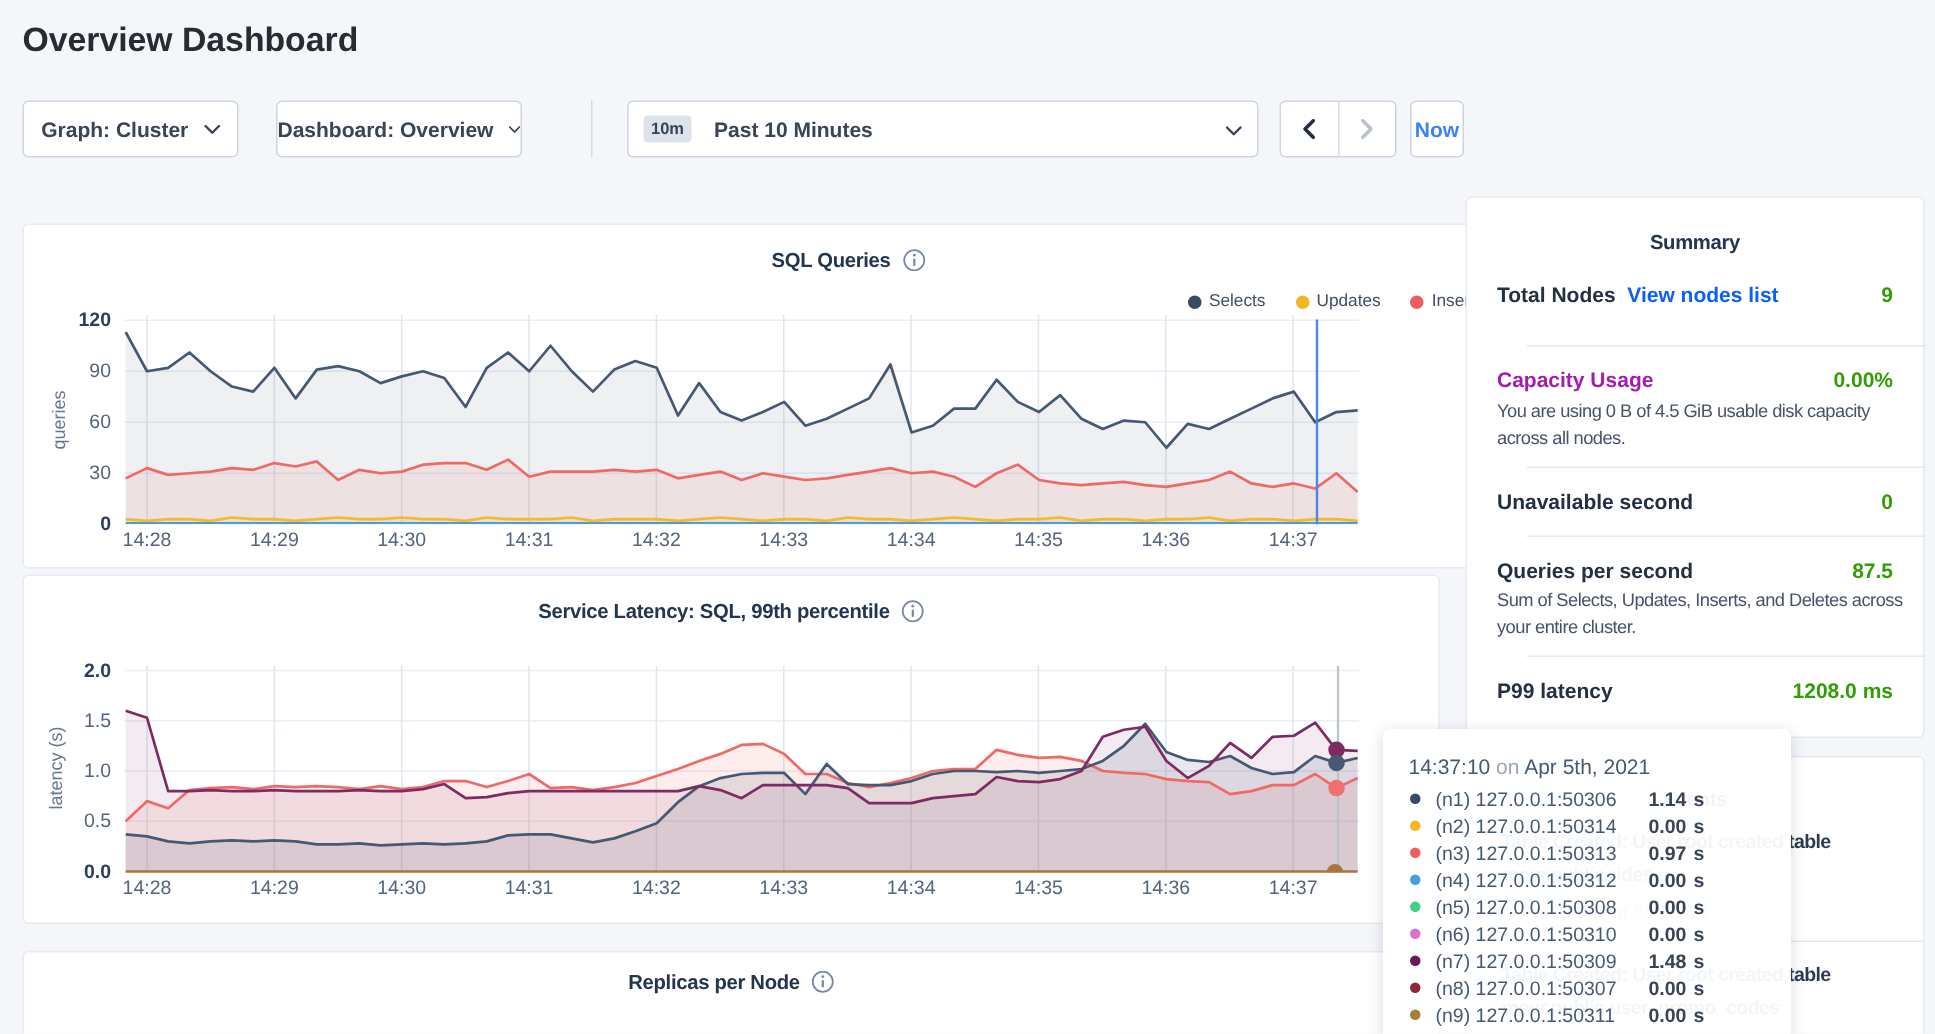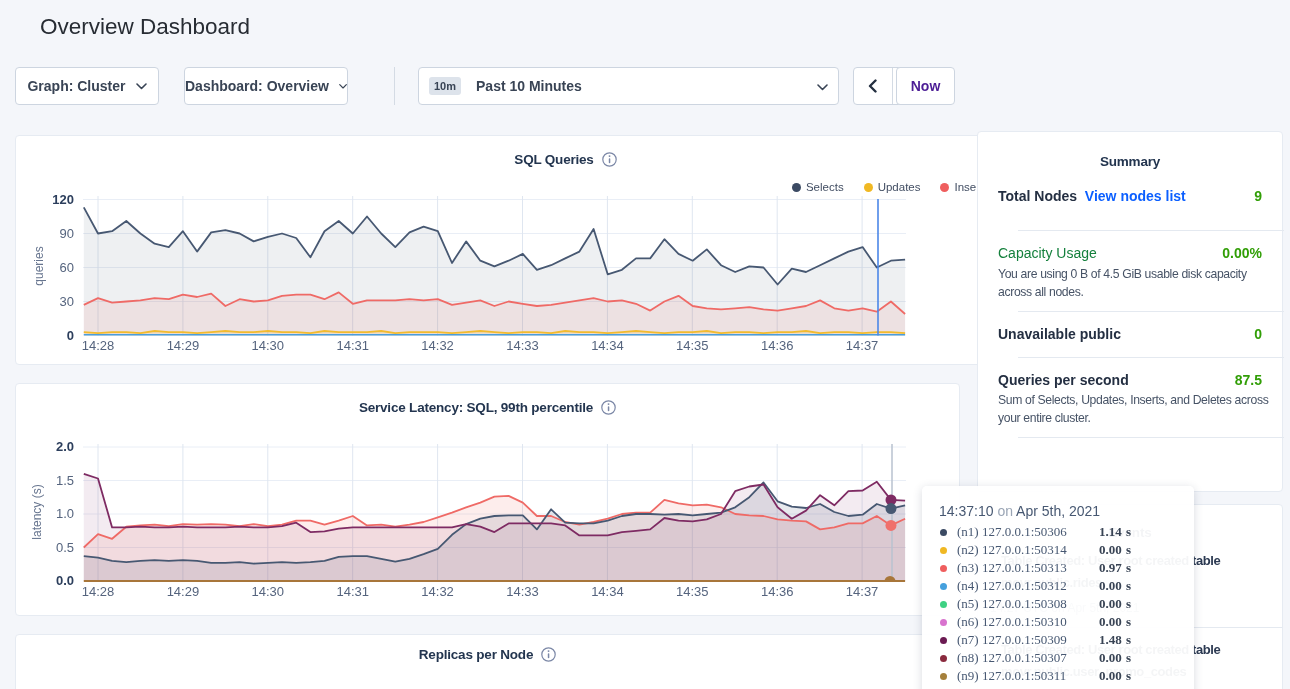--- a/index.html
+++ b/index.html
@@ -1,32 +1,32 @@
 <!DOCTYPE html>
 <html><head><meta charset="utf-8">
 <style>
 * { margin:0; padding:0; box-sizing:border-box; }
 html,body { width:1290px; height:689px; background:#f4f6fa; overflow:hidden;
   font-family:"Liberation Sans",sans-serif; position:relative; }
 .abs { position:absolute; }
-h1 { position:absolute; left:15px; top:14px; font-size:22.5px; font-weight:400; color:#272c33;margin-left:25px; }
+h1 { position:absolute; left:15px; top:14px; font-size:22.5px; font-weight:700; color:#272c33; }
 .dd { position:absolute; top:67px; height:38px; background:#fff; border:1px solid #cdd5e0;
   border-radius:4px; display:flex; align-items:center; justify-content:center;
   font-size:14px; font-weight:bold; color:#394455; }
 .divider { position:absolute; left:394px; top:67px; width:1px; height:38px; background:#d4dbe4; }
 .card { position:absolute; background:#fff; border:1px solid #e6ebf2; border-radius:4px; }
 .ctitle { position:absolute; width:100%; text-align:center; font-size:13.5px; font-weight:bold; color:#23354f; letter-spacing:-0.2px; }
 .legend { position:absolute; top:45px; right:53px; display:flex; gap:20px; font-size:11.5px; color:#424e63; }
 .litem { display:flex; align-items:center; gap:5px; }
 .ldot { width:9px; height:9px; border-radius:50%; display:inline-block; }
 .srow { display:flex; justify-content:space-between; align-items:baseline; padding:0 20px; }
 .sdiv { height:1px; background:#e4e9f0; margin:0 20px; }
 .green { color:#319e06; font-weight:bold; }
 .sdesc { padding:0 8px 0 20px; font-size:12.2px; letter-spacing:-0.35px; color:#475366; line-height:18px; white-space:nowrap; }
-.ttrow { display:flex; align-items:center; height:18px; font-size:13px; color:#475872;font-family:Liberation Serif, serif; }
+.ttrow { display:flex; align-items:center; height:18px; font-size:13px; color:#475872; }
 .ttdot { width:7px; height:7px; border-radius:50%; margin:0 10px 0 1px; flex:none; }
 .ttlabel { width:130px; }
 .ttval { font-weight:bold; color:#394455;margin-left:12px; }
 .tts { font-weight:bold; color:#394455; }
 .evt { font-size:13px; font-weight:600; color:#2c3a52; letter-spacing:-0.4px; line-height:22px; }
 </style></head>
 <body>
 <h1>Overview Dashboard</h1>
 
 <div class="dd" style="left:15px;width:144px">Graph:&nbsp;Cluster<svg width="11" height="7" viewBox="0 0 11 7" style="margin-left:10px">
@@ -48,23 +48,23 @@
     <svg width="9" height="14" viewBox="0 0 9 14">
         <polyline points="7.5,1.5 2,7 7.5,12.5" fill="none" stroke="#242f40" stroke-width="2.4" stroke-linecap="round" stroke-linejoin="round"></polyline>
       </svg>
   </span>
   <span style="flex:1;text-align:center;height:100%;display:flex;align-items:center;justify-content:center">
     <svg width="9" height="14" viewBox="0 0 9 14">
         <polyline points="1.5,1.5 7,7 1.5,12.5" fill="none" stroke="#b8c1ce" stroke-width="2.4" stroke-linecap="round" stroke-linejoin="round"></polyline>
       </svg>
   </span>
 </div>
-<div class="dd" style="left:896px;width:59px;color:#4c1d95">Now</div>
-
-<div class="card" style="left:15px;top:135px;width:1101px;height:230px">
+<div class="dd" style="left:940px;width:36px;color:#3b82f6">Now</div>
+
+<div class="card" style="left:15px;top:149px;width:1101px;height:230px">
   <div class="ctitle" style="top:16px">SQL Queries<svg width="15" height="15" viewBox="0 0 15 15" style="vertical-align:-3px;margin-left:8px">
         <circle cx="7.5" cy="7.5" r="6.7" fill="none" stroke="#7b87a6" stroke-width="1.2"></circle>
         <rect x="6.8" y="6.3" width="1.5" height="5" rx="0.7" fill="#7b87a6"></rect>
         <circle cx="7.55" cy="4.1" r="0.95" fill="#7b87a6"></circle>
       </svg></div>
   <div class="legend">
     <span class="litem"><span class="ldot" style="background:#3b4a63"></span>Selects</span>
     <span class="litem"><span class="ldot" style="background:#f0b823"></span>Updates</span>
     <span class="litem"><span class="ldot" style="background:#ef5e5e"></span>Inserts</span>
     <span class="litem"><span class="ldot" style="background:#45a0dd"></span>Deletes</span>
@@ -180,36 +180,40 @@
 </div>
 
 <div class="card" style="left:977px;top:131px;width:306px;height:361px">
   <div class="ctitle" style="top:22px">Summary</div>
   <div class="srow" style="position:absolute;top:56px;width:100%">
     <span style="font-size:14px;font-weight:bold;color:#242f42">Total Nodes&nbsp;&nbsp;<a style="color:#0b5fff;text-decoration:none;font-weight:bold">View nodes list</a></span>
     <span class="green" style="font-size:14px">9</span>
   </div>
   <div class="sdiv abs" style="top:98px;width:266px;left:20px"></div>
   <div class="srow" style="position:absolute;top:113px;width:100%">
-    <span style="font-size:14px;font-weight:normal;color:#15803d">Capacity Usage</span>
+    <span style="font-size:14px;font-weight:bold;color:#a21caf">Capacity Usage</span>
     <span class="green" style="font-size:14px">0.00%</span>
   </div>
   <div class="sdesc abs" style="top:133px">You are using 0 B of 4.5 GiB usable disk capacity<br>across all nodes.</div>
   <div class="sdiv abs" style="top:179px;width:266px;left:20px"></div>
   <div class="srow" style="position:absolute;top:194px;width:100%">
-    <span style="font-size:14px;font-weight:bold;color:#242f42">Unavailable public</span>
+    <span style="font-size:14px;font-weight:bold;color:#242f42">Unavailable second</span>
     <span class="green" style="font-size:14px">0</span>
   </div>
   <div class="sdiv abs" style="top:225px;width:266px;left:20px"></div>
   <div class="srow" style="position:absolute;top:240px;width:100%">
     <span style="font-size:14px;font-weight:bold;color:#242f42">Queries per second</span>
     <span class="green" style="font-size:14px">87.5</span>
   </div>
   <div class="sdesc abs" style="top:259px">Sum of Selects, Updates, Inserts, and Deletes across<br>your entire cluster.</div>
   <div class="sdiv abs" style="top:305px;width:266px;left:20px"></div>
+  <div class="srow" style="position:absolute;top:320px;width:100%">
+    <span style="font-size:14px;font-weight:bold;color:#242f42">P99 latency</span>
+    <span class="green" style="font-size:14px">1208.0 ms</span>
+  </div>
 </div>
 
 <div class="card" style="left:977px;top:504px;width:306px;height:230px;overflow:hidden">
   <div class="ctitle" style="top:20px">Events</div>
   <div class="abs evt" style="left:23px;top:45px">Table Created: User root created table</div>
   <div class="abs evt" style="left:23px;top:67px">movr.public.rides</div>
   <div class="abs" style="left:12px;top:96px;font-size:12px;color:#8b97a8">14:27 UTC on Apr 5th, 2021</div>
   <div class="sdiv abs" style="top:122px;width:266px;left:20px"></div>
   <div class="abs evt" style="left:23px;top:134px">Table Created: User root created table</div>
   <div class="abs evt" style="left:23px;top:156px">movr.public.user_promo_codes</div>

